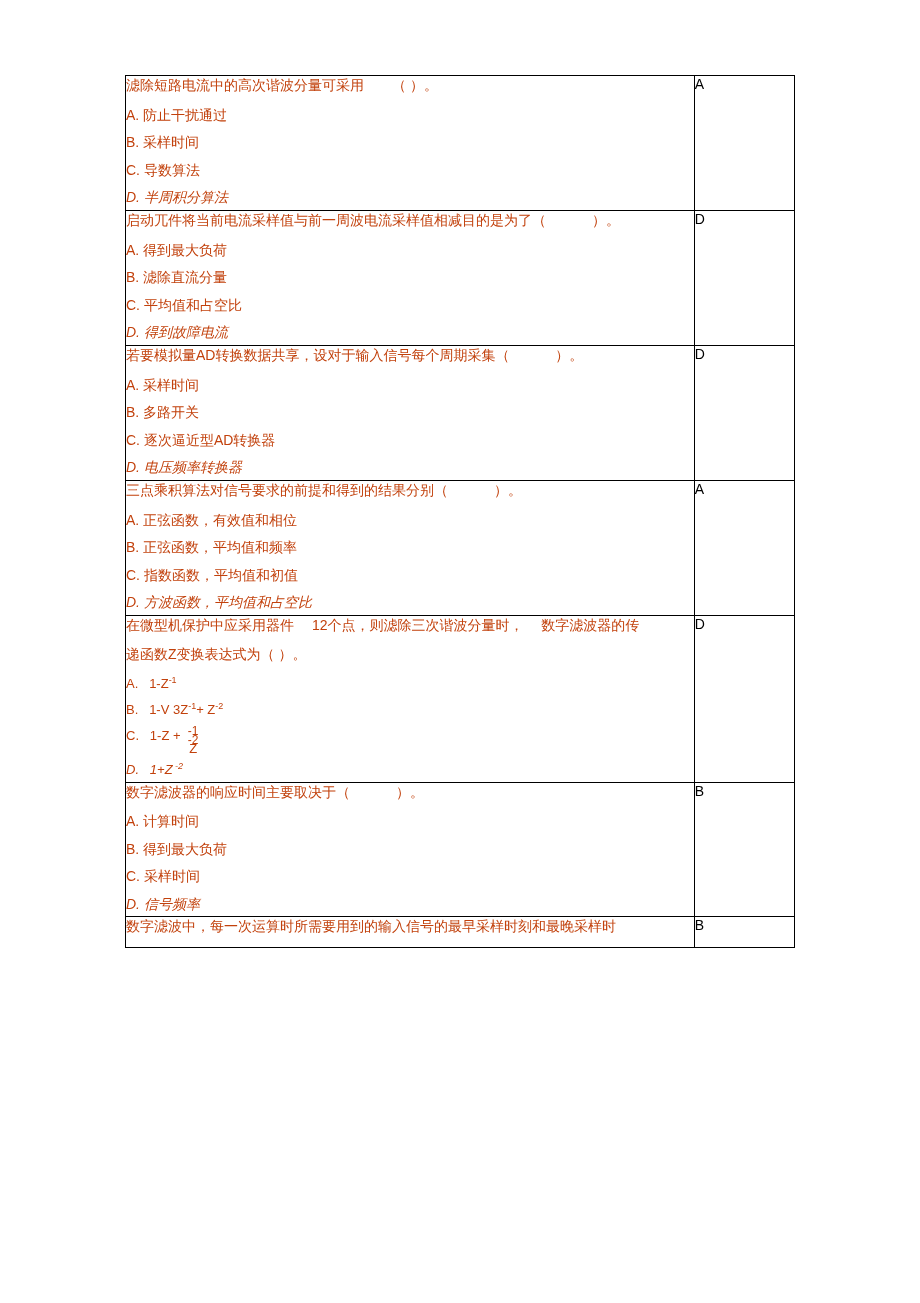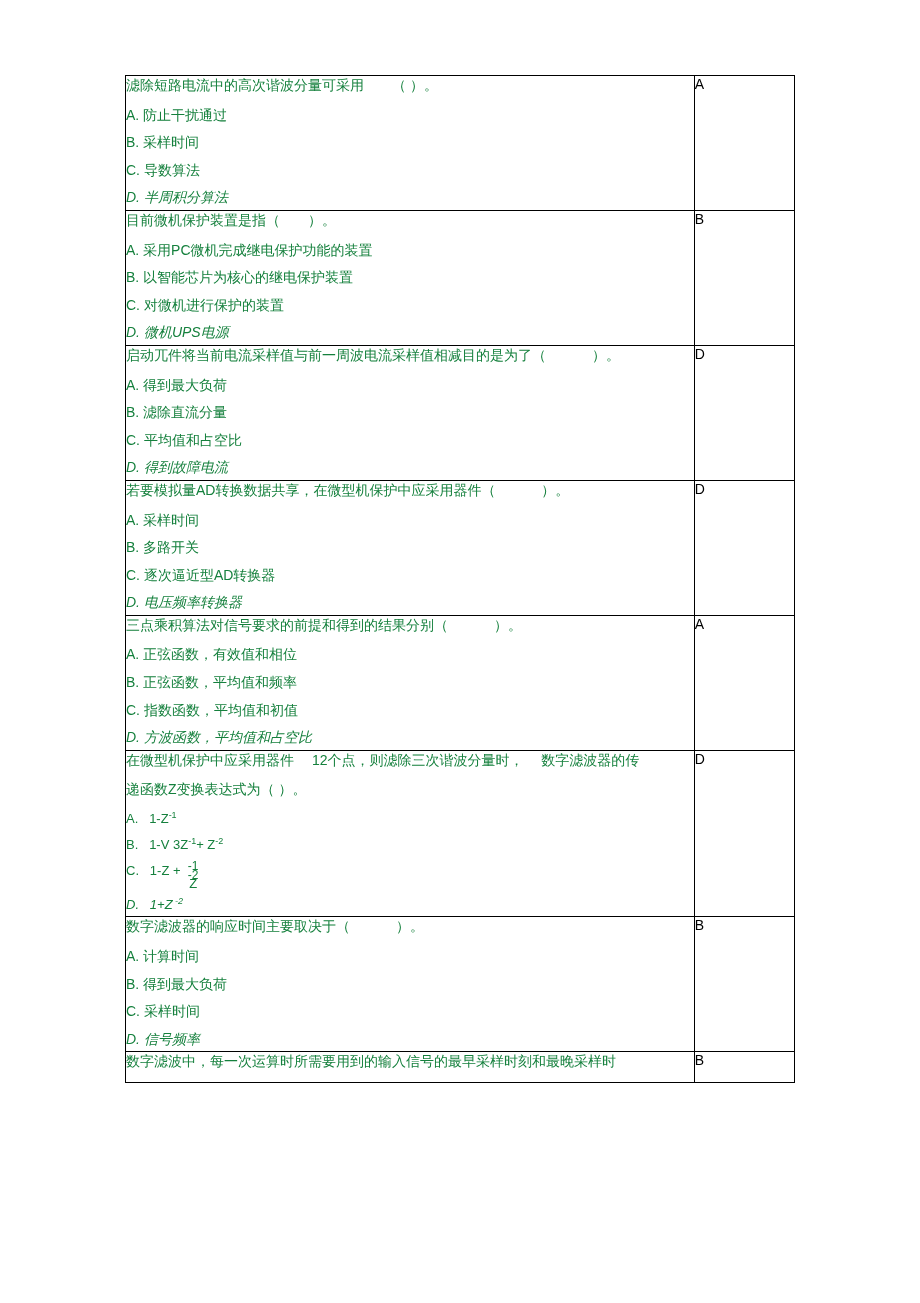--- a/index.html
+++ b/index.html
@@ -29,21 +29,21 @@
     .answer-cell {
       width: 15%;
       text-align: left;
       padding: 6px 0 0 12px;
       font-family: Arial, sans-serif;
       font-size: 14px;
     }
     .question-line {
       font-size: 14px;
       line-height: 1.4;
-      color: #15803d;
+      color: #c2410c;
       margin-bottom: 8px;
     }
     .question-line.stem {
       margin-bottom: 10px;
     }
     .question-line.last {
       margin-bottom: 2px;
       font-style: italic;
     }
     .formula {
@@ -82,41 +82,31 @@
           <div class="question-line stem">滤除短路电流中的高次谐波分量可采用　　（ ）。</div>
           <div class="question-line">A.  防止干扰通过</div>
           <div class="question-line">B.  采样时间</div>
           <div class="question-line">C.  导数算法</div>
           <div class="question-line last">  D.  半周积分算法</div>
         </td>
         <td class="answer-cell">A</td>
       </tr>
       <tr>
         <td class="question-cell">
-          <div class="question-line stem">目前微机保护装置是指（　　）。</div>
-          <div class="question-line">A.  采用PC微机完成继电保护功能的装置</div>
-          <div class="question-line">B.  以智能芯片为核心的继电保护装置</div>
-          <div class="question-line">C.  对微机进行保护的装置</div>
-          <div class="question-line last">D.  微机UPS电源</div>
-        </td>
-        <td class="answer-cell">B</td>
-      </tr>
-      <tr>
-        <td class="question-cell">
           <div class="question-line stem">启动兀件将当前电流采样值与前一周波电流采样值相减目的是为了（　 　　）。</div>
           <div class="question-line">A.  得到最大负荷</div>
           <div class="question-line">B.  滤除直流分量</div>
           <div class="question-line">C.  平均值和占空比</div>
           <div class="question-line last">D.  得到故障电流</div>
         </td>
         <td class="answer-cell">D</td>
       </tr>
       <tr>
         <td class="question-cell">
-          <div class="question-line stem">若要模拟量AD转换数据共享，在微型机保护中应采用器件（　　　  ）。</div>
+          <div class="question-line stem">若要模拟量AD转换数据共享，设对于输入信号每个周期采集（　　　  ）。</div>
           <div class="question-line">A.  采样时间</div>
           <div class="question-line">B.  多路开关</div>
           <div class="question-line">C.  逐次逼近型AD转换器</div>
           <div class="question-line last">D.  电压频率转换器</div>
         </td>
         <td class="answer-cell">D</td>
       </tr>
       <tr>
         <td class="question-cell">
           <div class="question-line stem">三点乘积算法对信号要求的前提和得到的结果分别（　　　  ）。</div>

